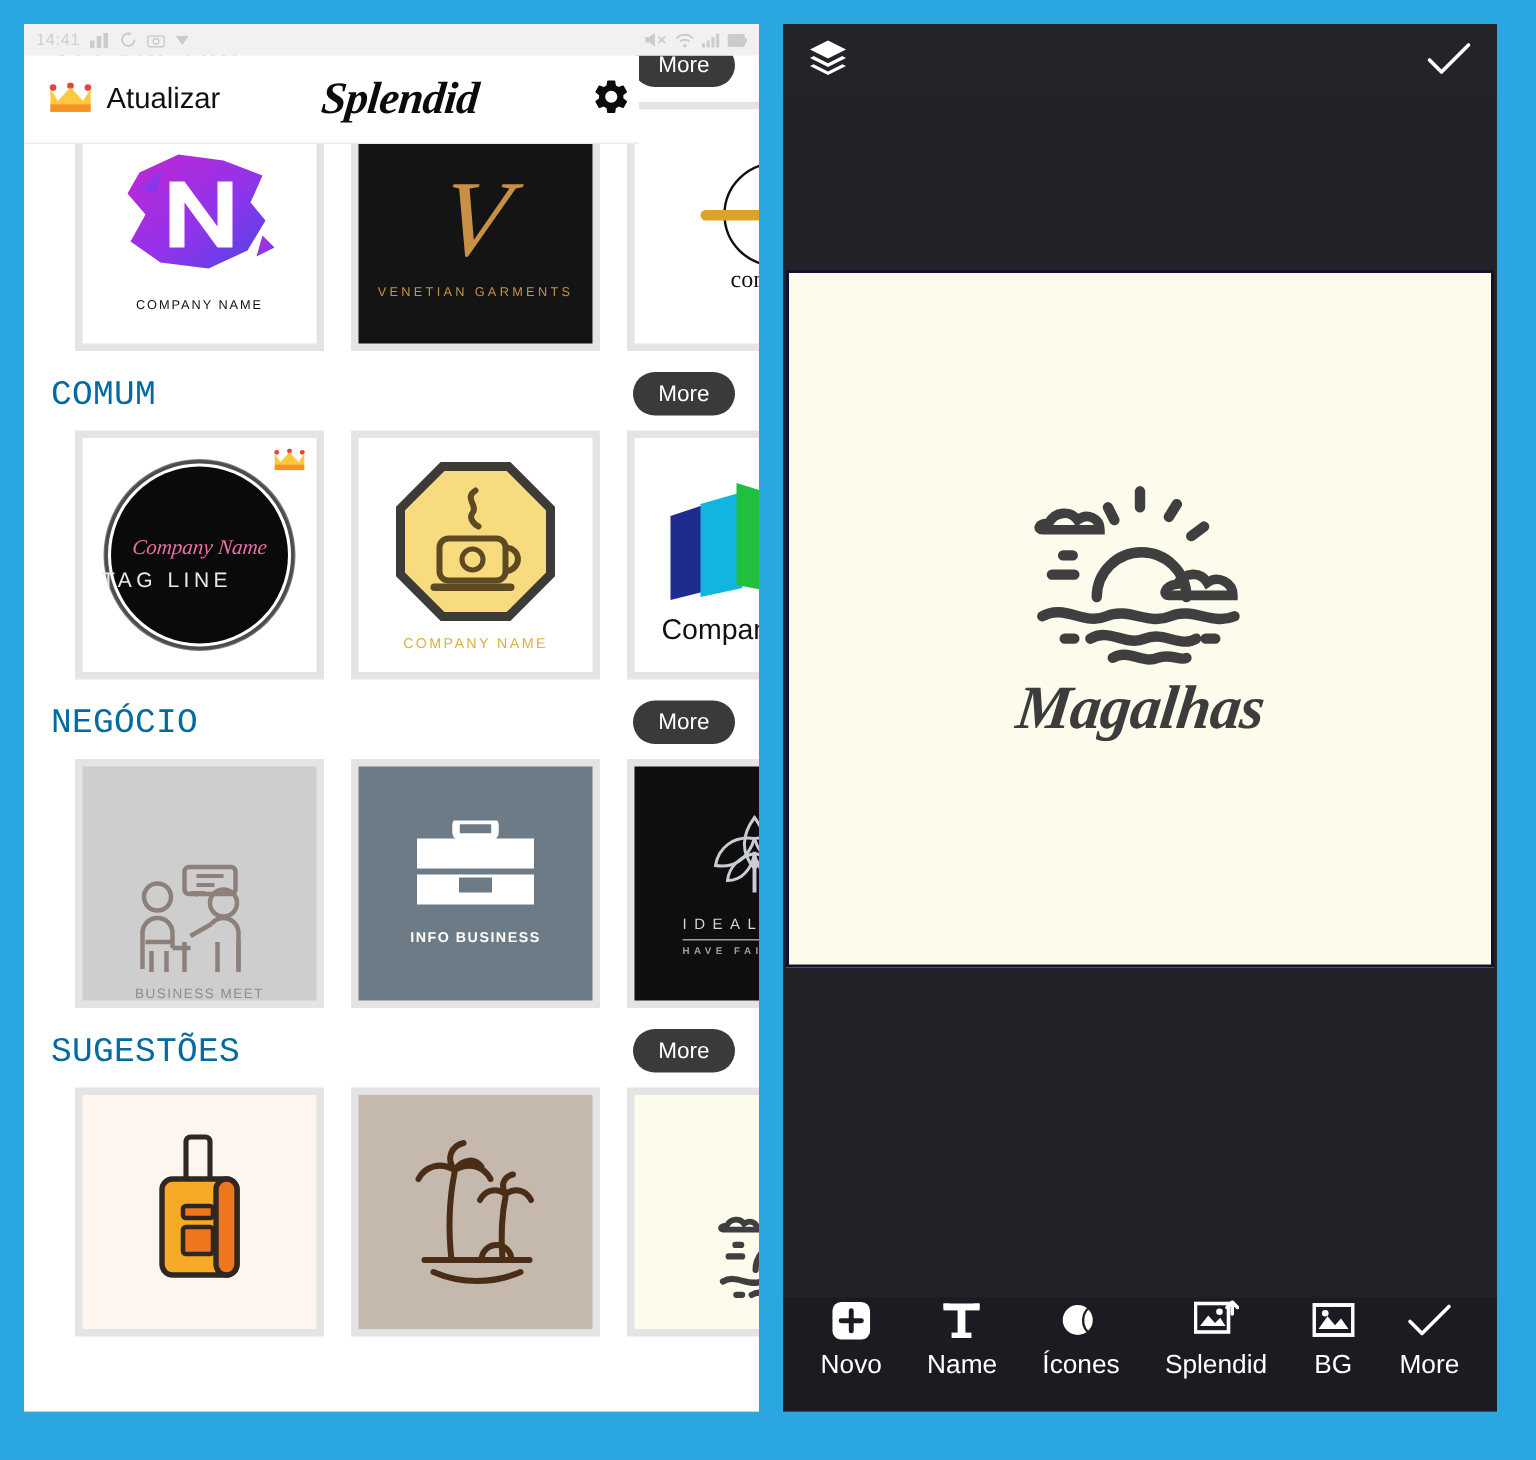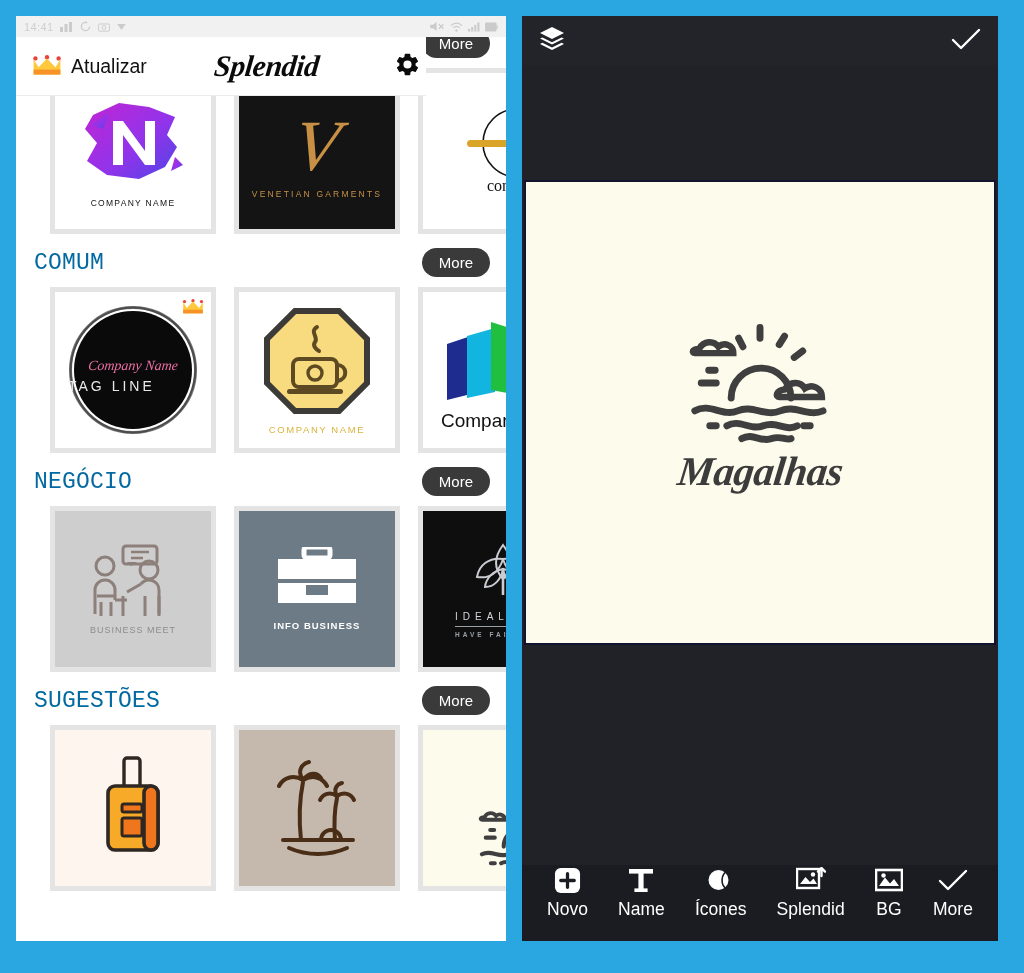--- a/index.html
+++ b/index.html
@@ -472,21 +472,21 @@
         </div>
 
         <div class="section">
           <div class="section-head">
             <span class="section-title">NEGÓCIO</span>
             <button class="more-btn">More</button>
           </div>
           <div class="card-row">
 
             <div class="card">
-              <div class="card-inner" style="background:#cecece;">
+              <div class="card-inner" style="background:#cecece;justify-content:flex-end;">
                 <svg width="92" height="74" viewBox="0 0 92 74" fill="none" stroke="#8d7f7a" stroke-width="3">
                   <rect x="36" y="2" width="34" height="18" rx="3"></rect>
                   <path d="M44 22 L40 18 L50 18 Z" fill="#8d7f7a" stroke="none"></path>
                   <path d="M44 8 h18 M44 14 h12" stroke-width="2.6"></path>
                   <circle cx="18" cy="22" r="9"></circle>
                   <circle cx="62" cy="26" r="9"></circle>
                   <path d="M8 46 v24 M8 46 a10 10 0 0 1 20 0 v10"></path>
                   <path d="M10 52 h18"></path>
                   <path d="M28 56 h12"></path>
                   <path d="M54 40 a10 10 0 0 1 18 6 v24"></path>

